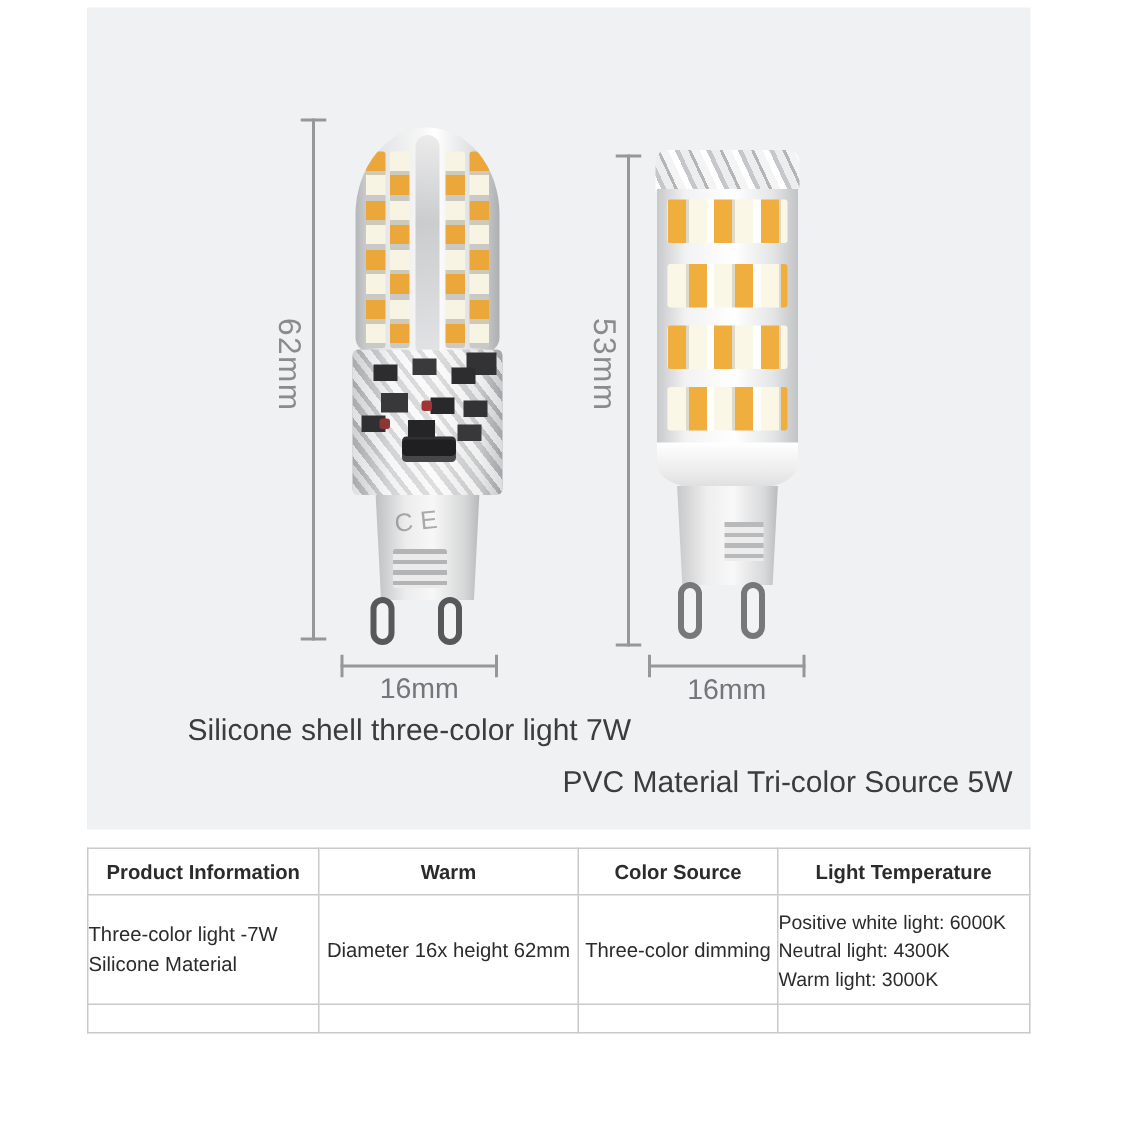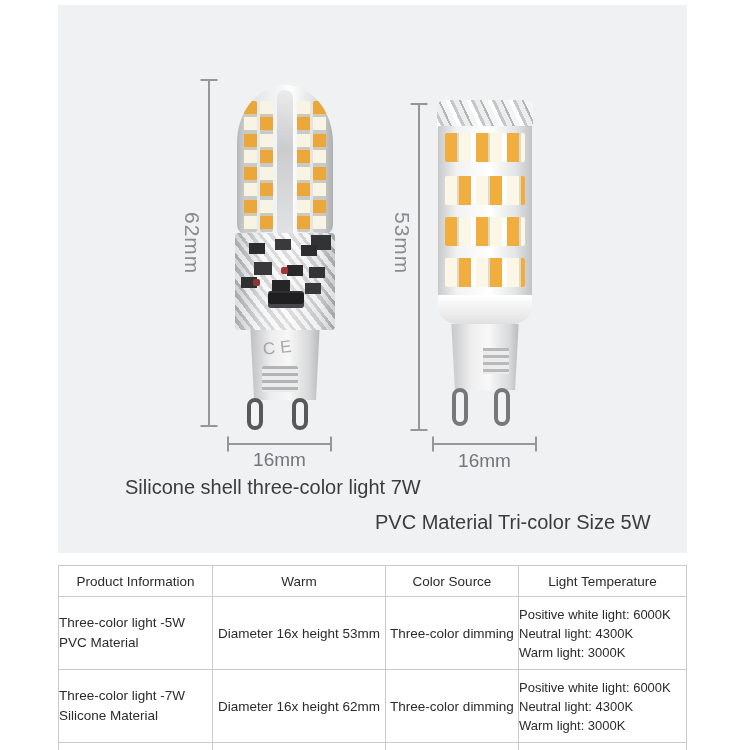--- a/index.html
+++ b/index.html
@@ -137,21 +137,21 @@
   .bulbR .pin { border-color:#77787a; height:38px; }
   .pinR1 { left:15px; top:288px; }
   .pinR2 { left:57px; top:288px; }
 
   
   .spec {
     position:absolute; left:58px; top:565px; width:628px;
     border-collapse:collapse; table-layout:fixed; background:#ffffff; color:#2b2b2b;
   }
   .spec th, .spec td { border:1px solid #c9cacc; padding:0; vertical-align:middle; }
-  .spec th { height:30px; font-size:13.5px; font-weight:normal; text-align:center; }
+  .spec th { height:30px; font-size:13.5px; font-weight:bold; text-align:center; }
   .spec tr.r td { height:72px; }
   .spec tr.partial td { height:18px; }
   .cell-prod { text-align:left; padding:0 4px 0 8px; font-size:13.5px; line-height:20px; }
   .cell-size, .cell-src { text-align:center; font-size:13.5px; padding:0 1px; }
   .cell-temp { text-align:left; padding:0 2px 0 7px; font-size:13px; line-height:19px; }
 </style>
 </head>
 <body>
 
 <div class="stage">
@@ -200,48 +200,35 @@
     <div class="pin pinR1"></div>
     <div class="pin pinR2"></div>
   </div>
 
   <div class="dim-h" id="dimLH"></div>
   <div class="dim-hlabel" id="dimLHlabel">16mm</div>
   <div class="dim-h" id="dimRH"></div>
   <div class="dim-hlabel" id="dimRHlabel">16mm</div>
 
   <div class="caption" id="cap1">Silicone shell three-color light 7W</div>
-  <div class="caption" id="cap2">PVC Material Tri-color Size 5W</div>
+  <div class="caption" id="cap2">PVC Material Tri-color Source 5W</div>
 
   <table class="spec">
     <colgroup>
       <col style="width:154px">
         <col style="width:173px">
         <col style="width:133px">
         <col style="width:168px">
     </colgroup>
     <tbody>
         <tr>
       <th>Product Information</th>
       <th>Warm</th>
       <th>Color Source</th>
       <th>Light Temperature</th>
-    </tr>
-    <tr class="r">
-      <td class="cell-prod">
-        <div>Three-color light -5W</div>
-        <div>PVC Material</div>
-      </td>
-      <td class="cell-size">Diameter 16x height 53mm</td>
-      <td class="cell-src">Three-color dimming</td>
-      <td class="cell-temp">
-        <div>Positive white light: 6000K</div>
-        <div>Neutral light: 4300K</div>
-        <div>Warm light: 3000K</div>
-      </td>
     </tr>
     <tr class="r">
       <td class="cell-prod">
         <div>Three-color light -7W</div>
         <div>Silicone Material</div>
       </td>
       <td class="cell-size">Diameter 16x height 62mm</td>
       <td class="cell-src">Three-color dimming</td>
       <td class="cell-temp">
         <div>Positive white light: 6000K</div>

